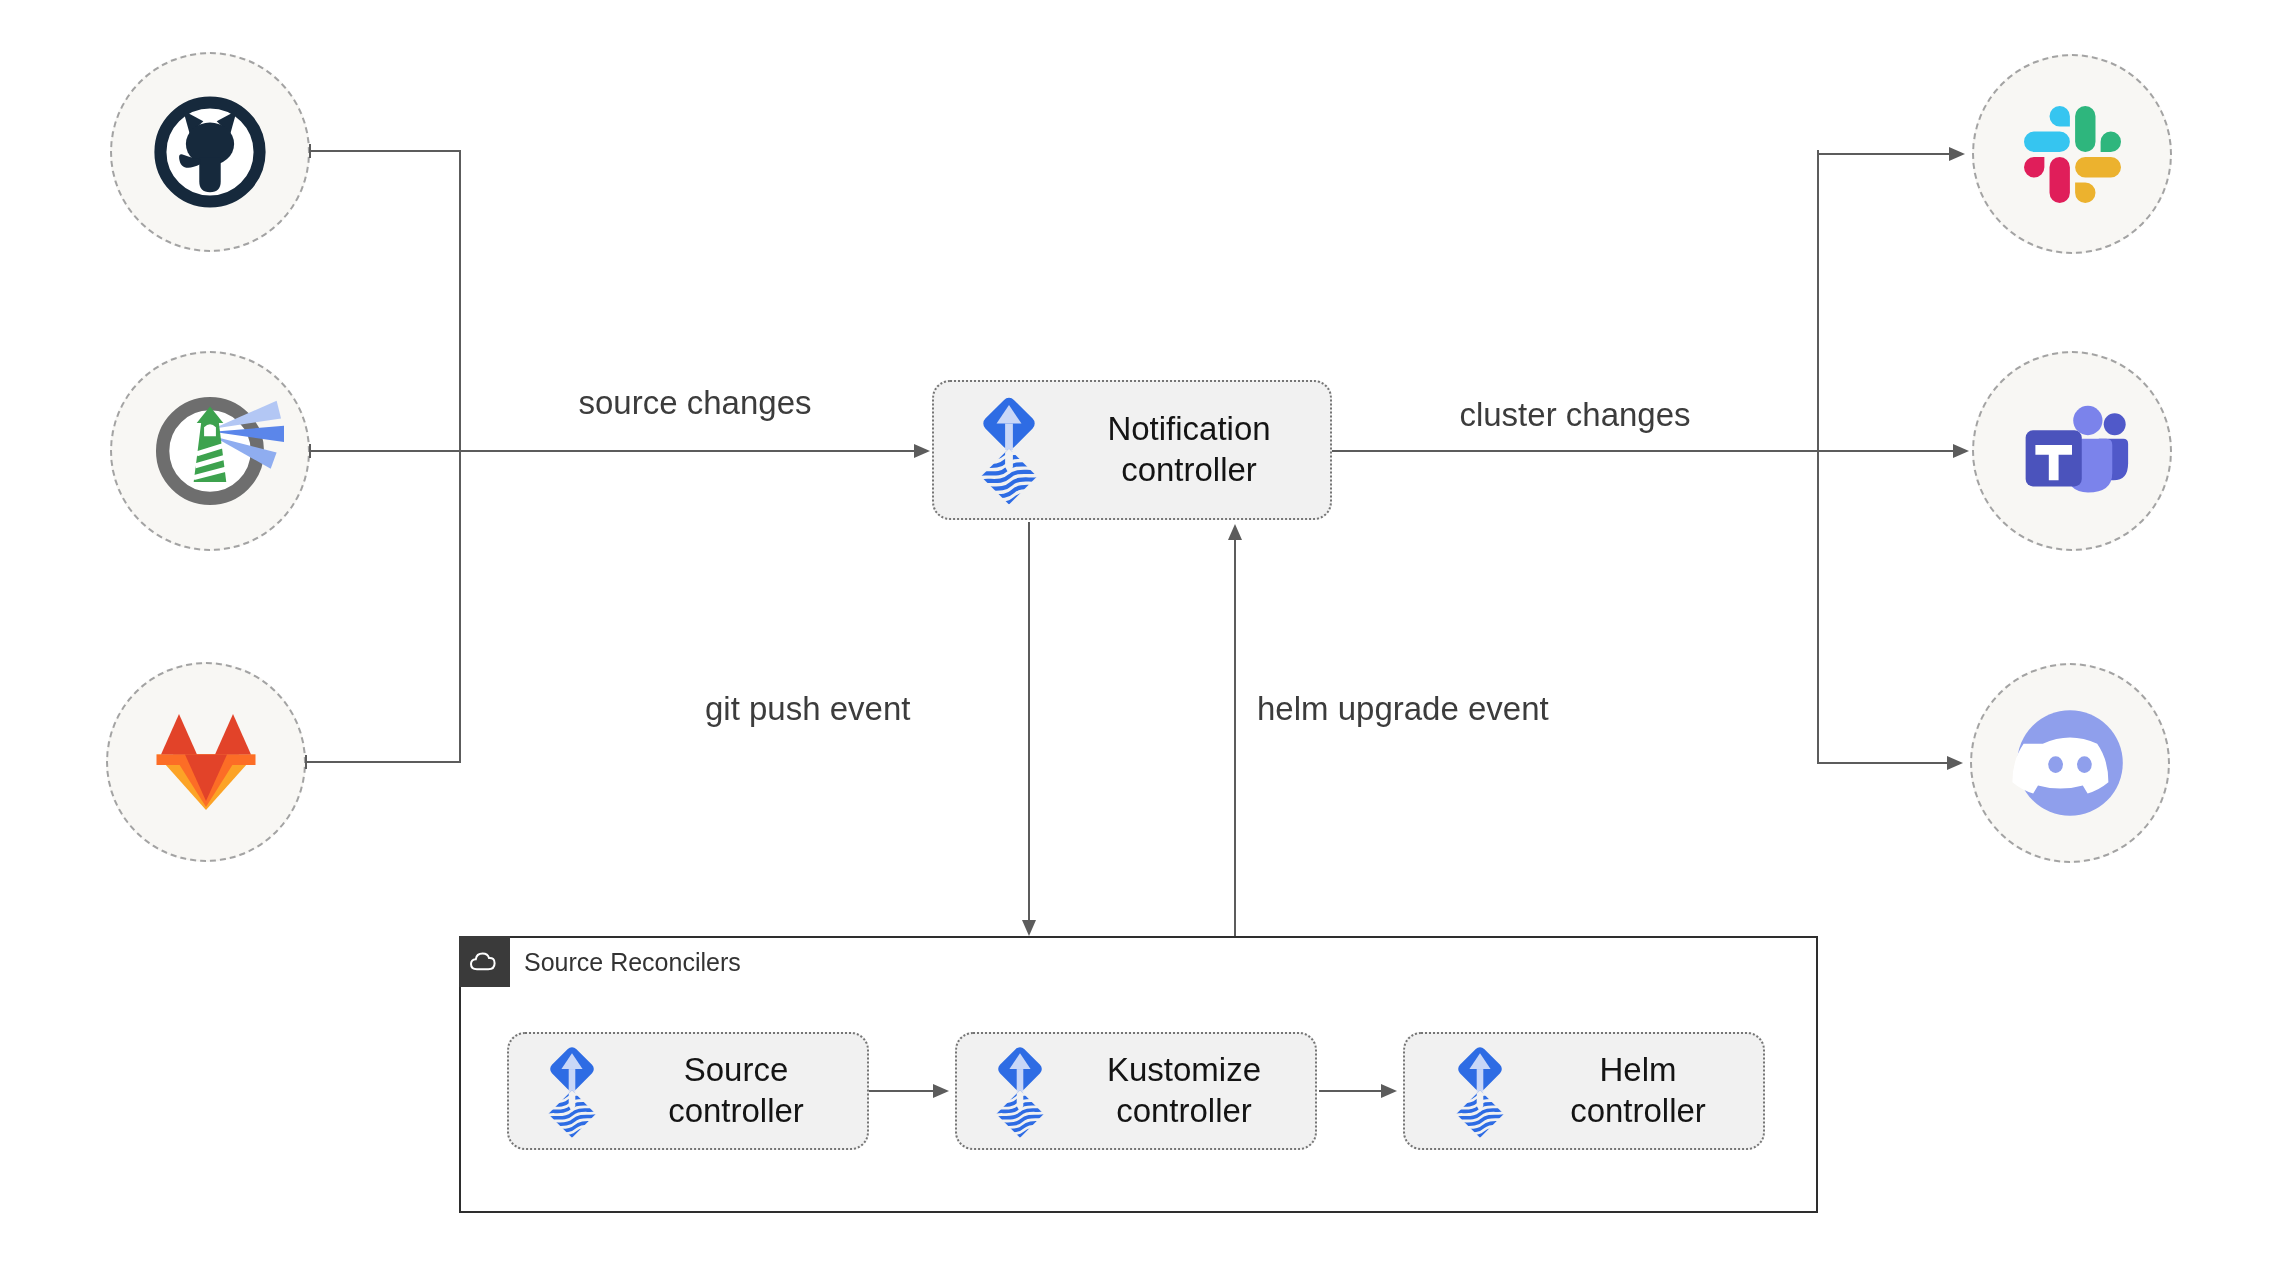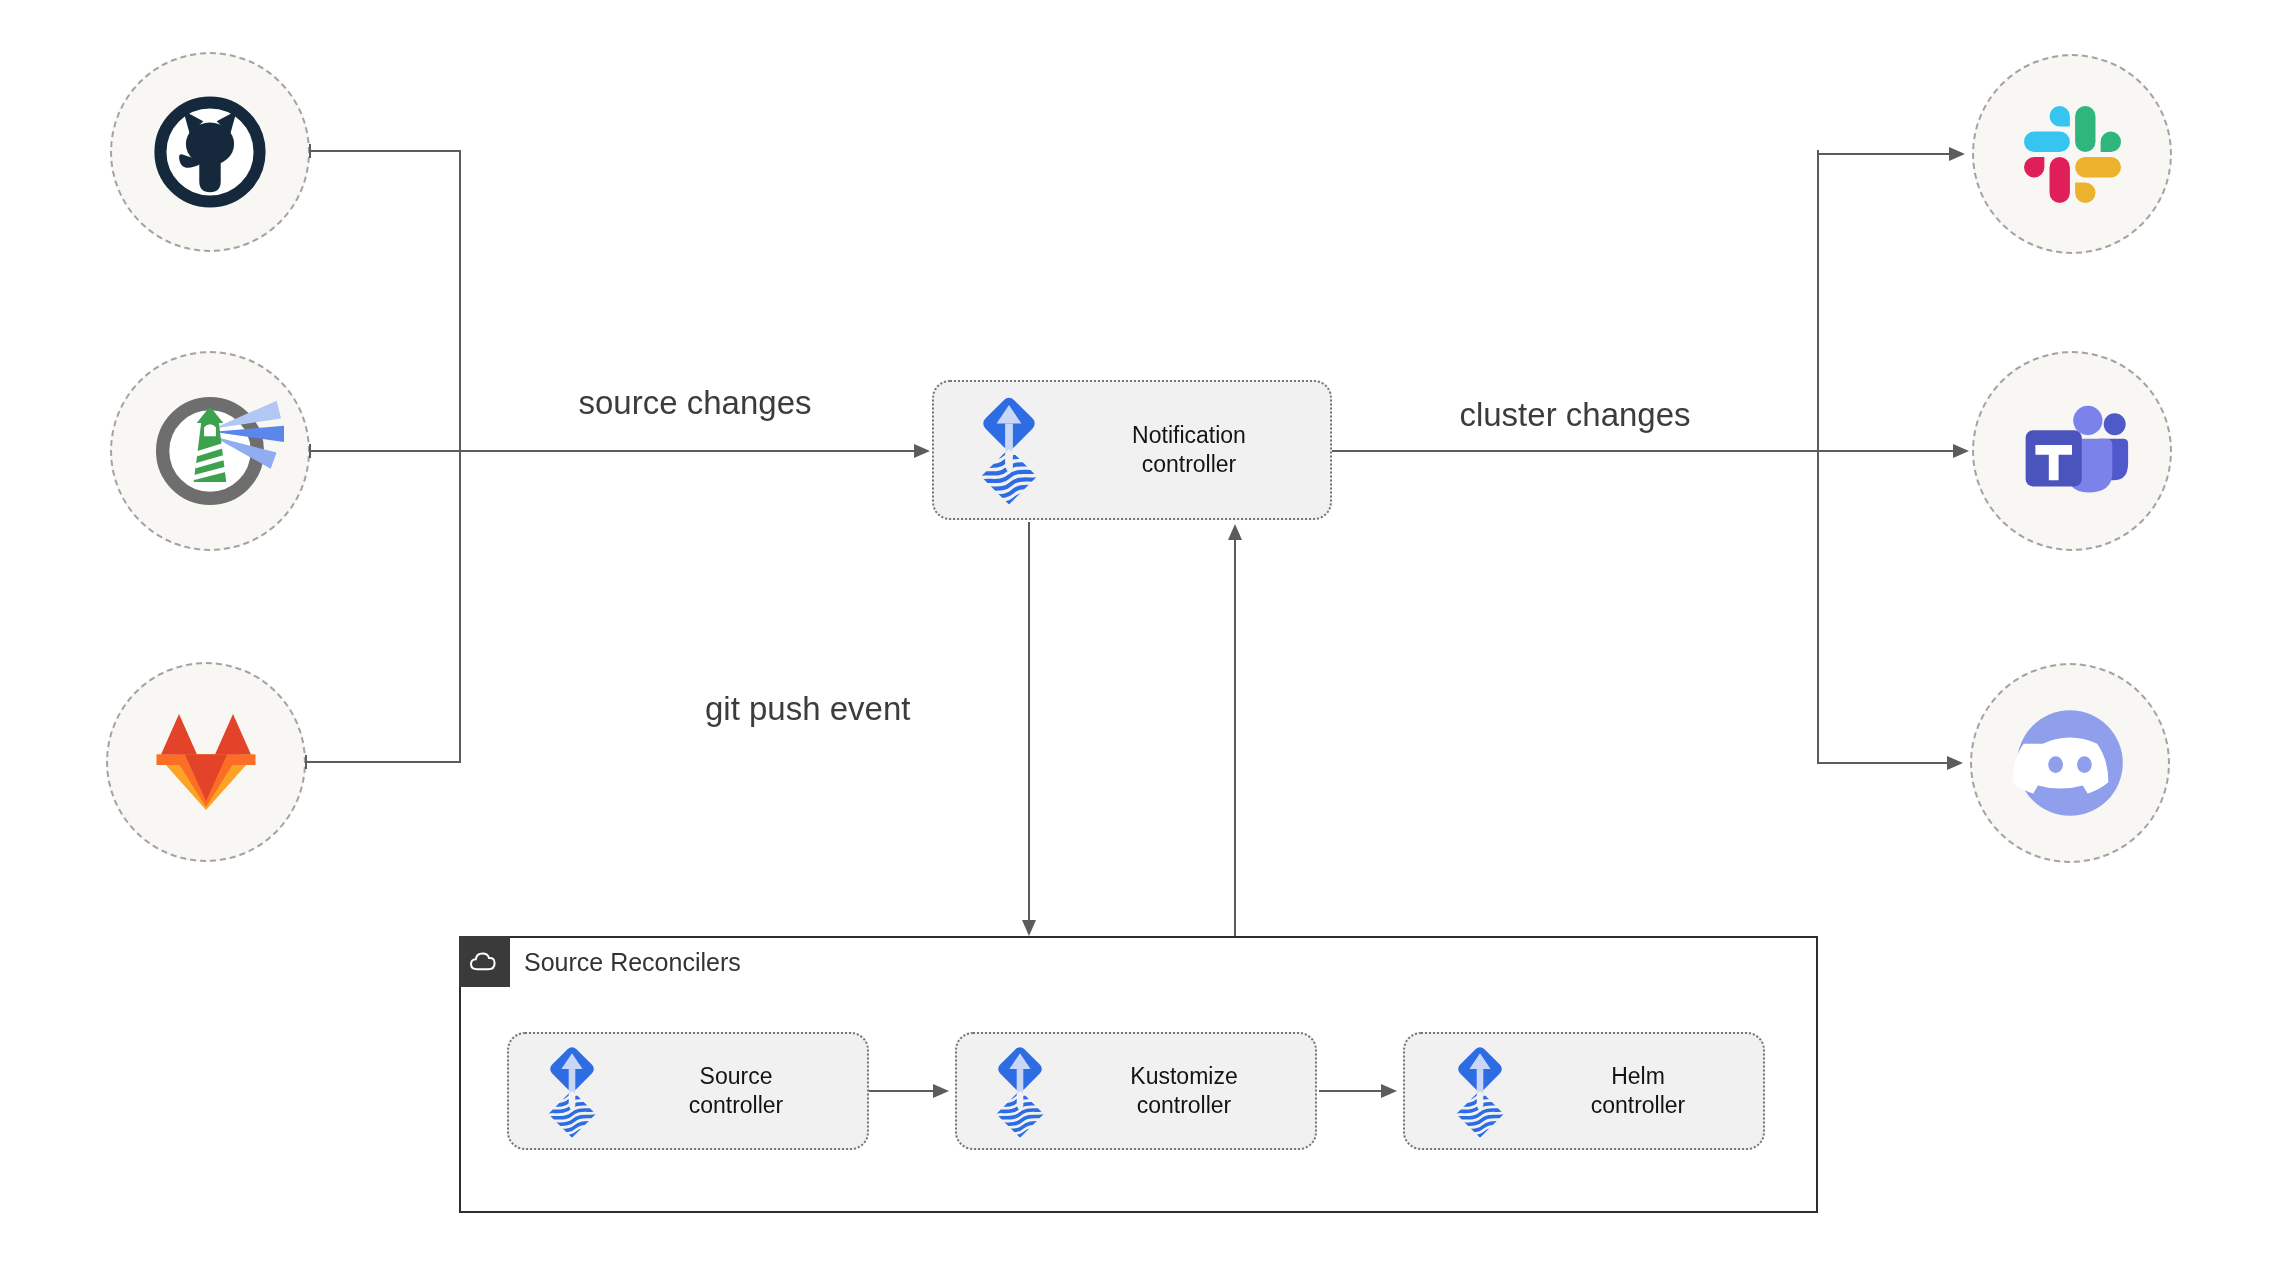--- a/index.html
+++ b/index.html
@@ -7,21 +7,21 @@
   #stage{position:relative;width:2292px;height:1284px;background:#ffffff;overflow:hidden;}
 
   
   .circ{position:absolute;width:200px;height:200px;border-radius:50%;
         border:2px dashed #a3a3a3;background:#f8f7f4;
         display:flex;align-items:center;justify-content:center;box-sizing:border-box;}
 
   
   .node{position:absolute;background:#f1f1f1;border:2px dotted #757575;border-radius:18px;
         display:flex;align-items:center;box-sizing:border-box;}
-  .node .nlabel{flex:1;text-align:center;font-size:23px;line-height:1.24;color:#141414;}
+  .node .nlabel{flex:1;text-align:center;font-size:33px;line-height:1.24;color:#141414;}
   .node .nlabel span{display:block;}
   .node-big{left:932px;top:380px;width:400px;height:140px;}
   .node-big svg{margin-left:36px;}
   .node-sm{width:362px;height:118px;top:1032px;}
   .node-sm svg{margin-left:30px;}
   .node-source{left:507px;}
   .node-kustomize{left:955px;}
   .node-helm{left:1403px;padding-left:12px;}
 
   
@@ -218,19 +218,20 @@
   <div class="ah ah-r" style="left:1949px;top:147px"></div>
   <div class="h-line" style="left:1817px;top:762px;width:130px"></div>
   <div class="ah ah-r" style="left:1947px;top:756px"></div>
 
   <div class="v-line" style="left:1028px;top:522px;height:398px"></div>
   <div class="ah ah-d" style="left:1022px;top:920px"></div>
   <div class="lbl lbl-git">git push event</div>
 
   <div class="v-line" style="left:1234px;top:538px;height:398px"></div>
   <div class="ah ah-u" style="left:1228px;top:524px"></div>
+  <div class="lbl lbl-helm">helm upgrade event</div>
 
   <div class="h-line" style="left:869px;top:1090px;width:64px"></div>
   <div class="ah ah-r" style="left:933px;top:1084px"></div>
   <div class="h-line" style="left:1319px;top:1090px;width:62px"></div>
   <div class="ah ah-r" style="left:1381px;top:1084px"></div>
 
 </div>
 
 </body></html>

